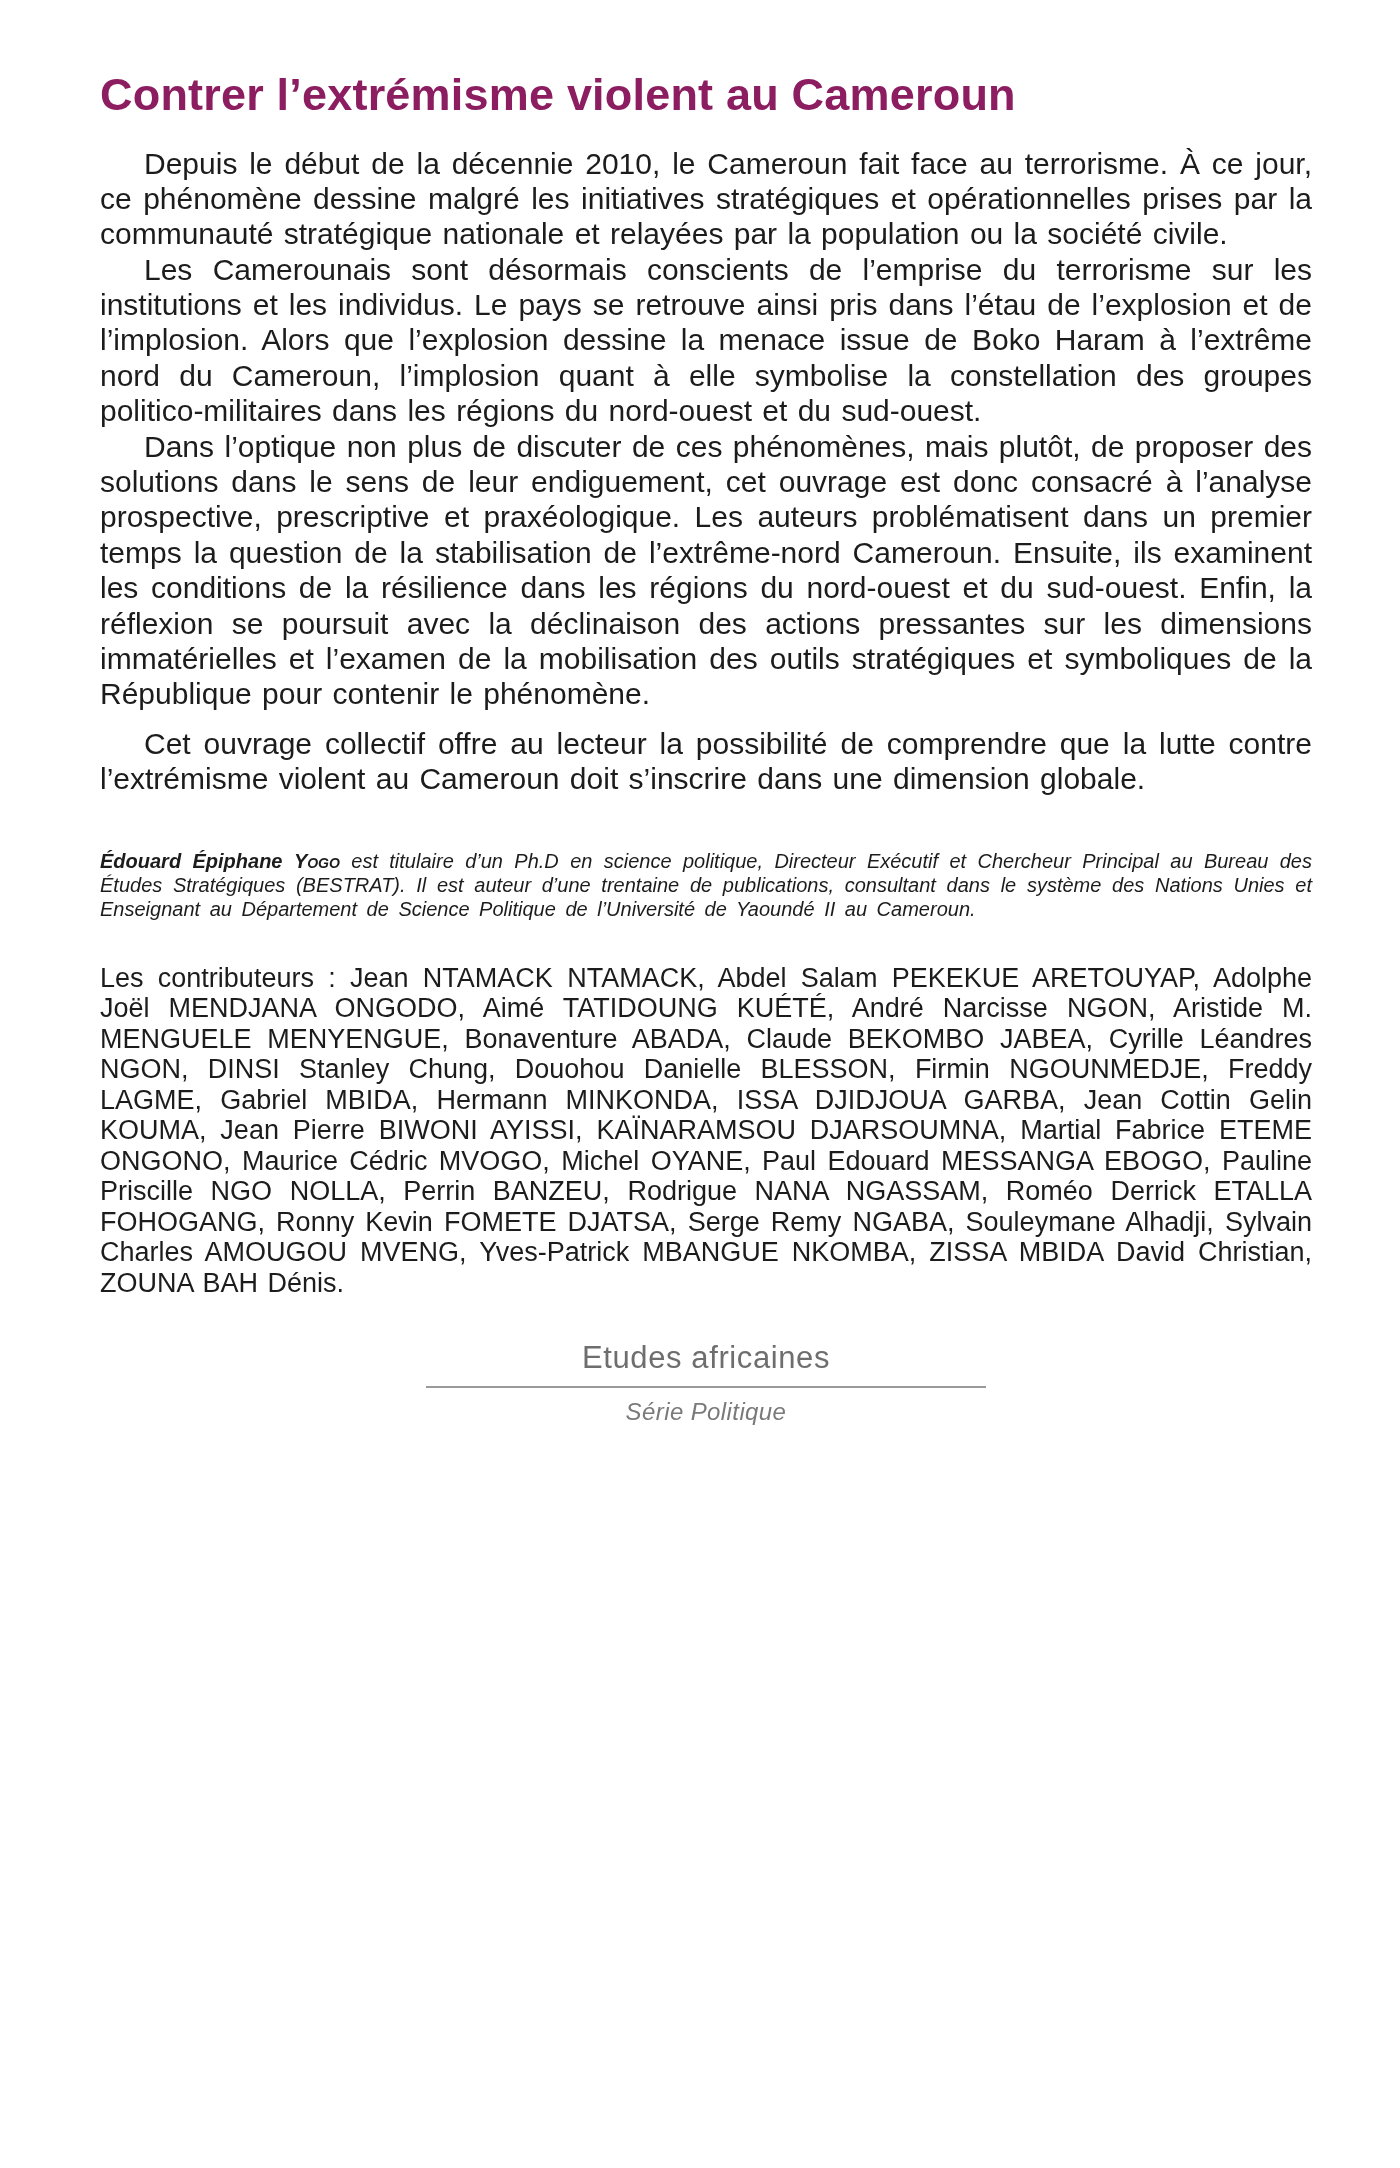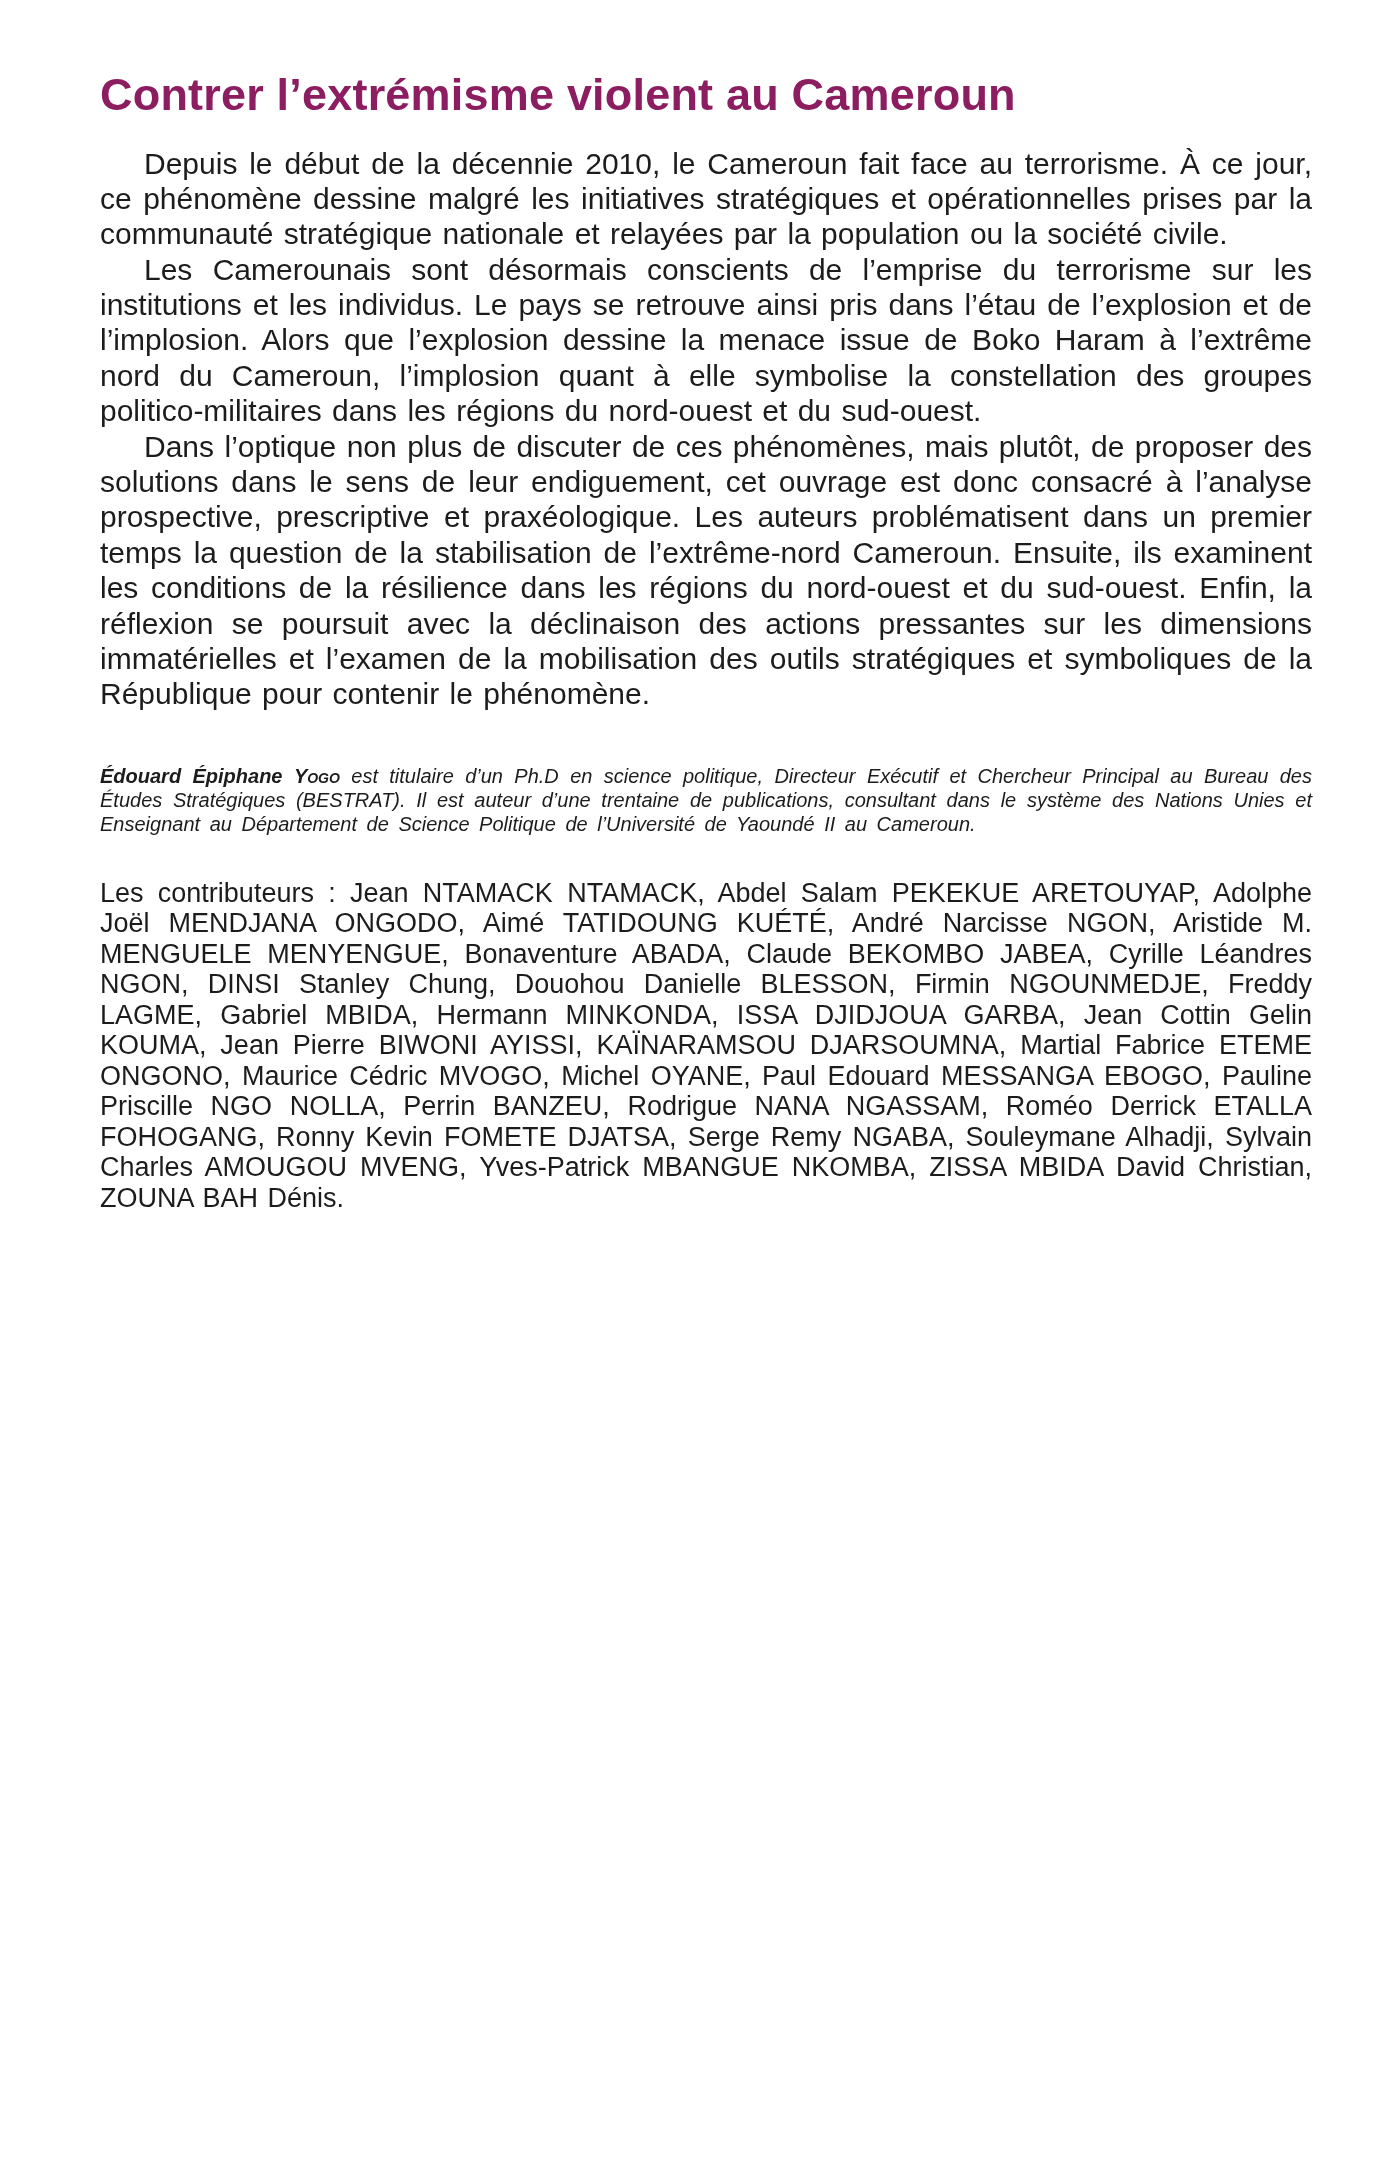--- a/index.html
+++ b/index.html
@@ -118,25 +118,30 @@
   <main class="content">
 
     <h1 class="title">Contrer l’extrémisme violent au Cameroun</h1>
 
     <p class="body-p">Depuis le début de la décennie 2010, le Cameroun fait face au terrorisme. À ce jour, ce phénomène dessine malgré les initiatives stratégiques et opérationnelles prises par la communauté stratégique nationale et relayées par la population ou la société civile.</p>
 
     <p class="body-p">Les Camerounais sont désormais conscients de l’emprise du terrorisme sur les institutions et les individus. Le pays se retrouve ainsi pris dans l’étau de l’explosion et de l’implosion. Alors que l’explosion dessine la menace issue de Boko Haram à l’extrême nord du Cameroun, l’implosion quant à elle symbolise la constellation des groupes politico-militaires dans les régions du nord-ouest et du sud-ouest.</p>
 
     <p class="body-p">Dans l’optique non plus de discuter de ces phénomènes, mais plutôt, de proposer des solutions dans le sens de leur endiguement, cet ouvrage est donc consacré à l’analyse prospective, prescriptive et praxéologique. Les auteurs problématisent dans un premier temps la question de la stabilisation de l’extrême-nord Cameroun. Ensuite, ils examinent les conditions de la résilience dans les régions du nord-ouest et du sud-ouest. Enfin, la réflexion se poursuit avec la déclinaison des actions pressantes sur les dimensions immatérielles et l’examen de la mobilisation des outils stratégiques et symboliques de la République pour contenir le phénomène.</p>
 
+    <p class="body-p gap-top">Cet ouvrage collectif offre au lecteur la possibilité de comprendre que la lutte contre l’extrémisme violent au Cameroun doit s’inscrire dans une dimension globale.</p>
 
     <p class="bio"><span class="bio-name"><span>Édouard Épiphane </span><span class="smallcaps">Yogo</span></span><span> est titulaire d’un Ph.D en science politique, Directeur Exécutif et Chercheur Principal au Bureau des Études Stratégiques (BESTRAT). Il est auteur d’une trentaine de publications, consultant dans le système des Nations Unies et Enseignant au Département de Science Politique de l’Université de Yaoundé II au Cameroun.</span></p>
 
     <p class="contributors">Les contributeurs : Jean NTAMACK NTAMACK, Abdel Salam PEKEKUE ARETOUYAP, Adolphe Joël MENDJANA ONGODO, Aimé TATIDOUNG KUÉTÉ, André Narcisse NGON, Aristide M. MENGUELE MENYENGUE, Bonaventure ABADA, Claude BEKOMBO JABEA, Cyrille Léandres NGON, DINSI Stanley Chung, Douohou Danielle BLESSON, Firmin NGOUNMEDJE, Freddy LAGME, Gabriel MBIDA, Hermann MINKONDA, ISSA DJIDJOUA GARBA, Jean Cottin Gelin KOUMA, Jean Pierre BIWONI AYISSI, KAÏNARAMSOU DJARSOUMNA, Martial Fabrice ETEME ONGONO, Maurice Cédric MVOGO, Michel OYANE, Paul Edouard MESSANGA EBOGO, Pauline Priscille NGO NOLLA, Perrin BANZEU, Rodrigue NANA NGASSAM, Roméo Derrick ETALLA FOHOGANG, Ronny Kevin FOMETE DJATSA, Serge Remy NGABA, Souleymane Alhadji, Sylvain Charles AMOUGOU MVENG, Yves-Patrick MBANGUE NKOMBA, ZISSA MBIDA David Christian, ZOUNA BAH Dénis.</p>
 
+    <div class="collection">
+      <div class="collection-name">Etudes africaines</div>
+      <div class="collection-series">Série Politique</div>
+    </div>
 
   </main>
 
   <div class="isbn">ISBN : 978-2-343-24353-5</div>
 
   <div class="price">85 €</div>
 
   <div class="barcode">
     <svg viewBox="0 0 270 150" aria-hidden="true">
       <g fill="#000000">

